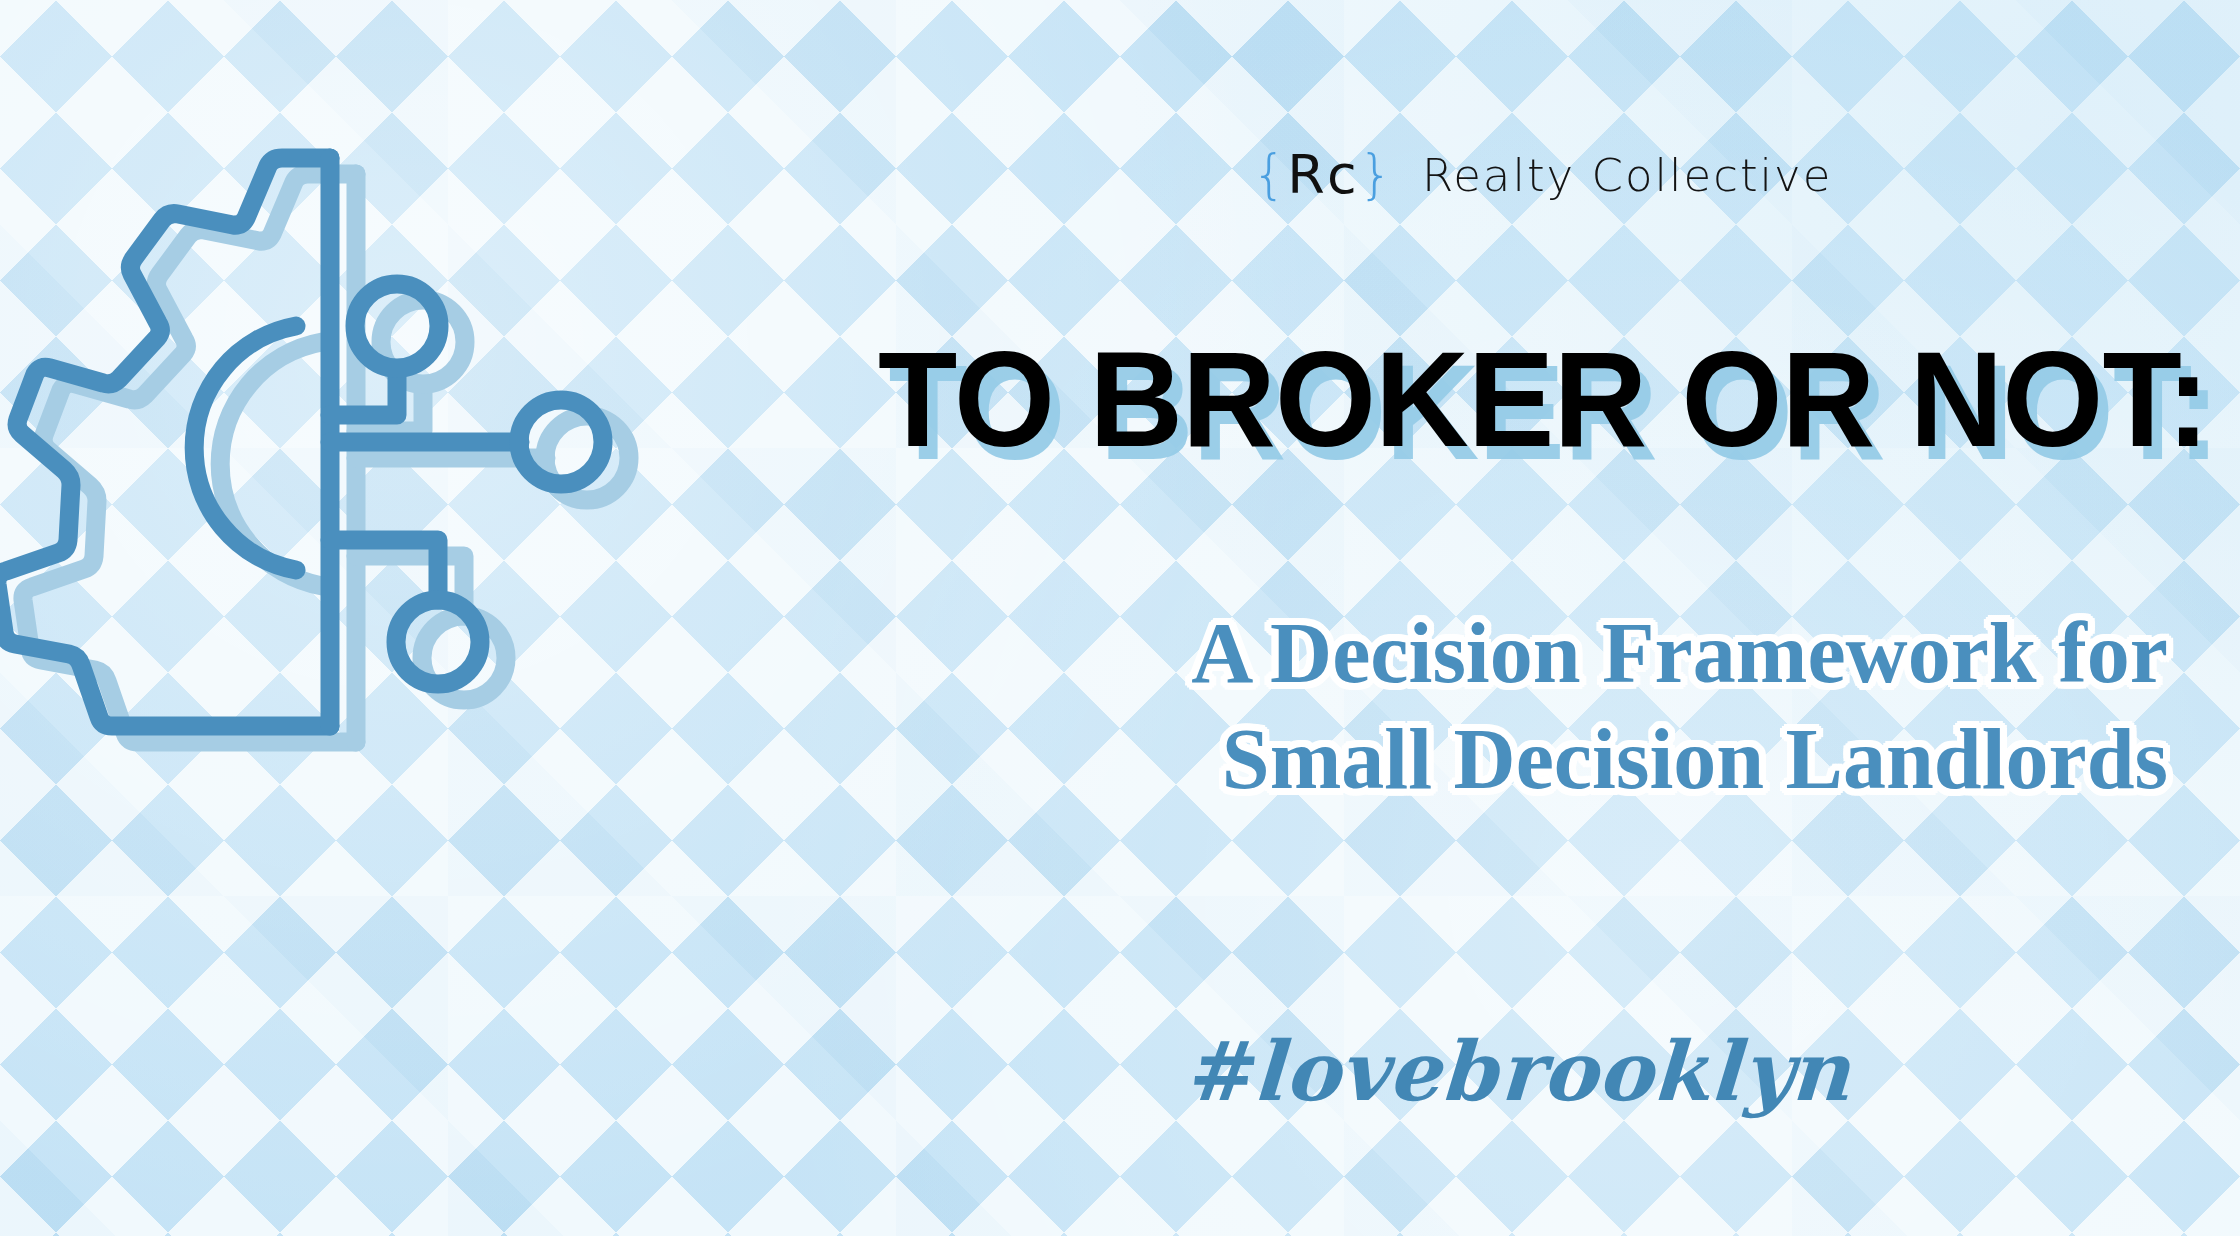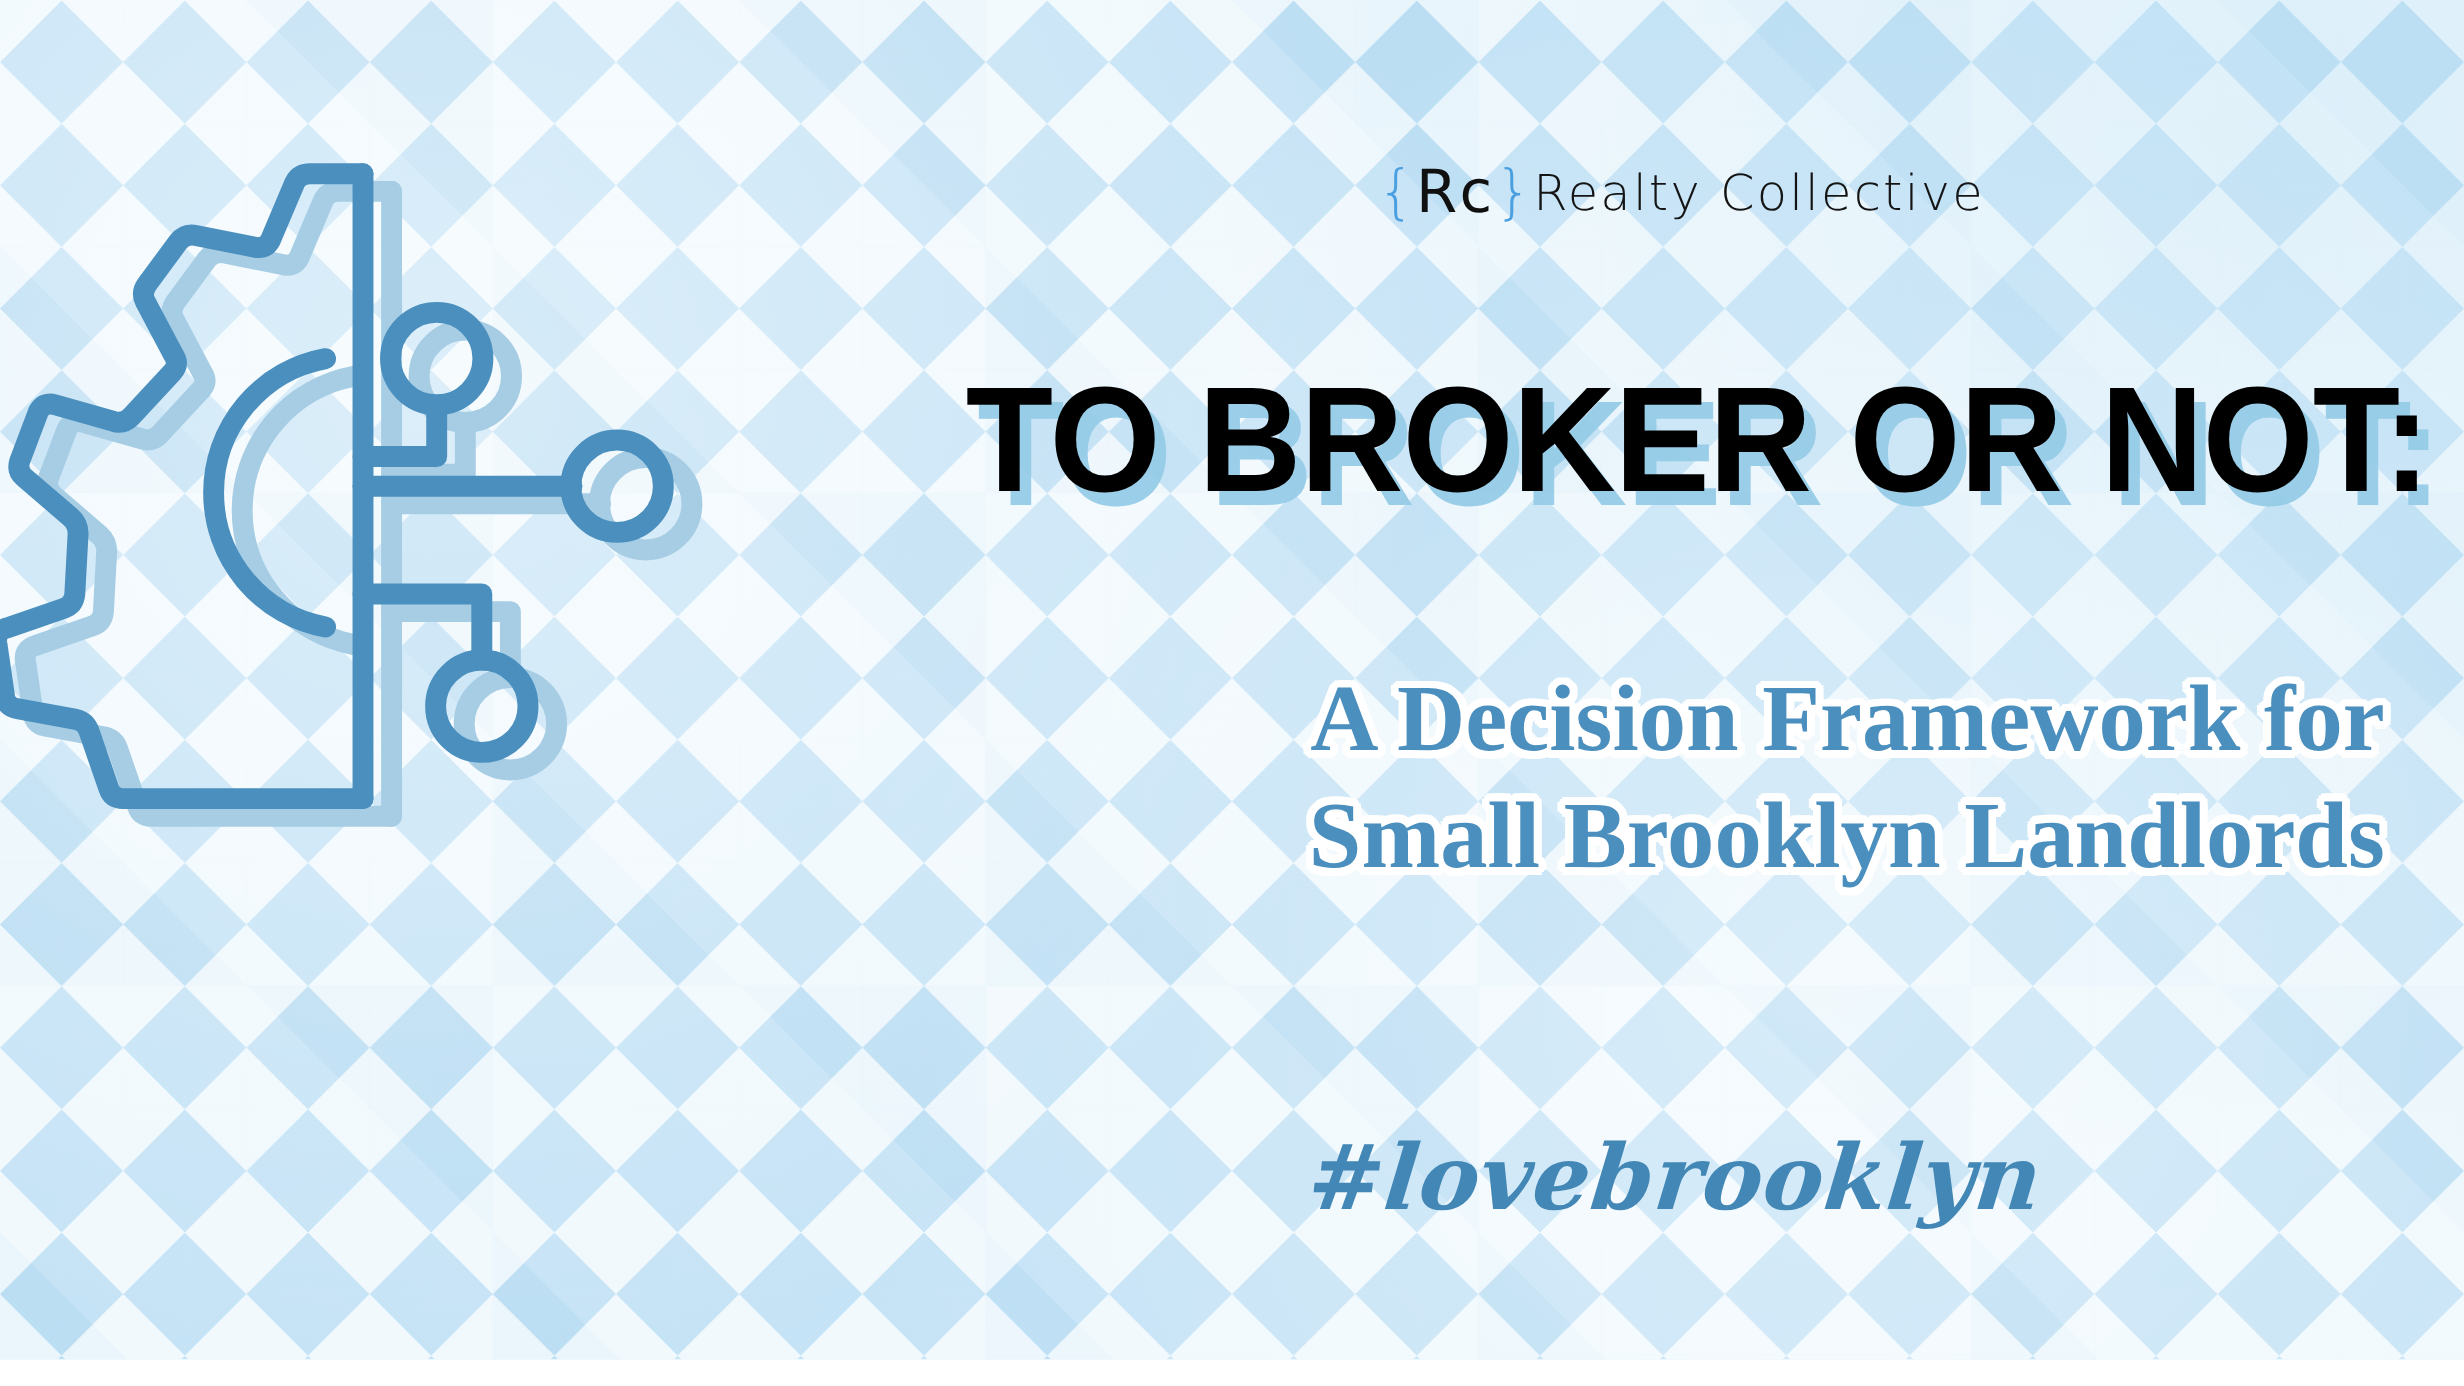--- a/index.html
+++ b/index.html
@@ -67,20 +67,21 @@
     font-family: "DejaVu Sans", sans-serif;
     font-size: 54px;
     font-weight: 300;
     line-height: 1;
     letter-spacing: 1px;
     white-space: nowrap;
   }
   .logo-brace { color: #4a9fe0; font-weight: 300; }
   .logo-rc    { color: #101010; font-weight: 400; letter-spacing: 2px;}
   .logo-name {
+    margin-left: 28px;
     font-family: "DejaVu Sans", sans-serif;
     font-size: 45px;
     font-weight: 300;
     letter-spacing: 2.0px;
     color: #141414;
     white-space: nowrap;
     text-align: right;
   }
 
   
@@ -239,18 +240,18 @@
     <div class="logo-mark">
       <span class="logo-brace">{</span><span class="logo-rc">Rc</span><span class="logo-brace">}</span>
     </div>
     <div class="logo-name">Realty Collective</div>
   </div>
 
   <div class="headline">TO BROKER OR NOT:</div>
 
   <div class="subtitle">
     <span class="subtitle-line">A Decision Framework for</span>
-    <span class="subtitle-line">Small Brooklyn Landlords</span>
+    <span class="subtitle-line">Small Decision Landlords</span>
   </div>
 
   <div class="hashtag">#lovebrooklyn</div>
 
 </div>
 
 </body></html>

